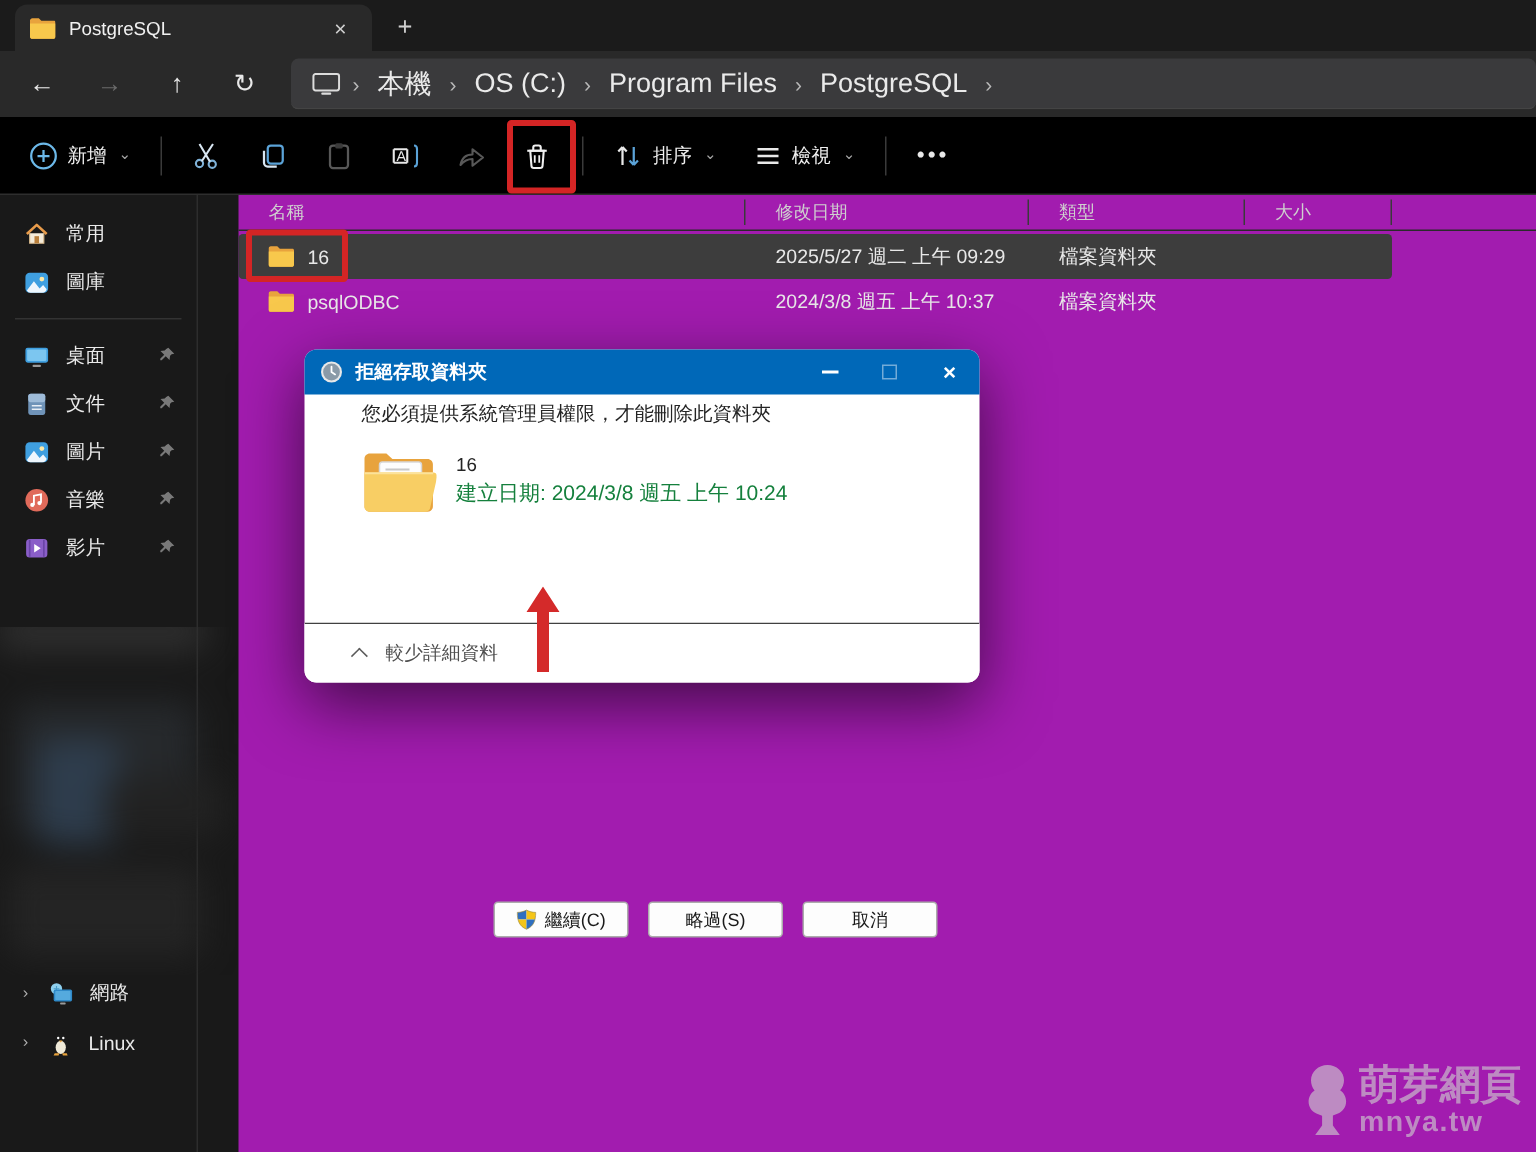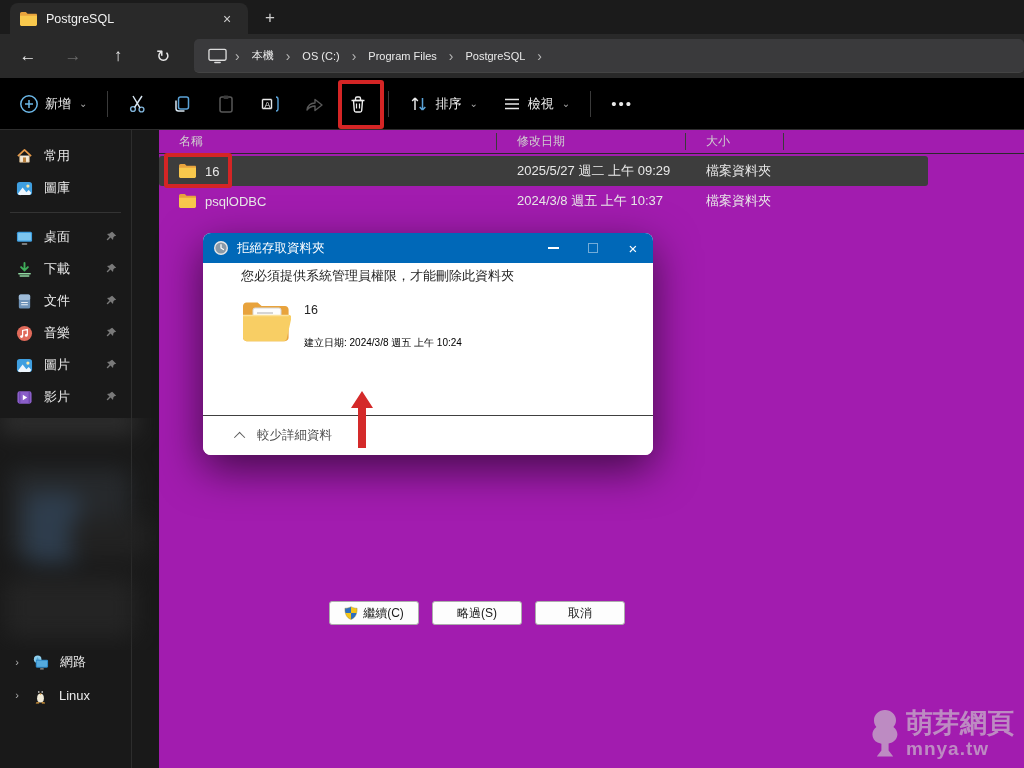--- a/index.html
+++ b/index.html
@@ -12,21 +12,21 @@
   .tab { margin-left:10px; width:238px; height:31px; background:#292929; border-radius:8px 8px 0 0; display:flex; align-items:center; padding:0 10px; }
   .tab-title { font-size:12.5px; color:#f0f0f0; margin-left:9px; flex:1; }
   .tab-close { width:22px; height:22px; border-radius:4px; color:#cfcfcf; font-size:14px; display:flex; align-items:center; justify-content:center; cursor:default; }
   .newtab-btn { width:28px; height:26px; margin-left:8px; margin-bottom:3px; color:#cfcfcf; font-size:17px; display:flex; align-items:center; justify-content:center; border-radius:4px; }
 
   
   .navbar { position:absolute; left:0; top:34px; width:1024px; height:44px; background:#292929; display:flex; align-items:center; }
   .nav-btn { width:34px; height:30px; display:flex; align-items:center; justify-content:center; font-size:17px; color:#e8e8e8; border-radius:5px; margin-left:11px; }
   .nav-btn.disabled { color:#6a6a6a; }
   .addressbar { margin-left:14px; height:34px; flex:1; background:#3a3a3c; border-radius:5px; display:flex; align-items:center; padding:0 10px; margin-right:0; border-bottom:1px solid #444; }
-  .crumb { font-size:11px; color:#eaeaea; padding:3px 8px; border-radius:4px; white-space:nowrap; }
+  .crumb { font-size:18px; color:#eaeaea; padding:3px 8px; border-radius:4px; white-space:nowrap; }
   .crumb-sep { color:#b8b8b8; font-size:14px; padding:0 4px; }
 
   
   .toolbar { position:absolute; left:0; top:78px; width:1024px; height:52px; background:#000000; display:flex; align-items:center; border-bottom:1px solid #2e2e2e; }
   .tool-group { display:flex; align-items:center; }
   .tool-btn { height:36px; display:flex; align-items:center; justify-content:center; border-radius:5px; padding:0 9px; margin:0 3px; }
   .tool-btn .lbl { font-size:13px; color:#f0f0f0; margin:0 6px; }
   .tool-btn .chev { font-size:10px; color:#a8a8a8; margin-left:2px; }
   .tb-sep { width:1px; height:26px; background:#3a3a3a; margin:0 8px; }
   .dots { color:#e8e8e8; font-size:15px; letter-spacing:2px; }
@@ -56,31 +56,31 @@
   .c-size { width:98px;align-items:center; }
   .file-row { display:flex; height:30px; align-items:center; width:769px; font-size:13px; color:#e8e8e8; border-radius:3px; }
   .file-row.selected { background:#3d3d3d; }
   .cell { padding-left:20px; display:flex; align-items:center; overflow:hidden; white-space:nowrap; }
   .cell.name { width:338px; gap:9px; }
   .cell.date { width:189px; }
   .cell.type { width:144px; }
 
   
   .dialog { position:absolute; left:203px; top:233px; width:450px; height:222px; border-radius:8px; box-shadow:0 14px 44px rgba(0,0,0,.6); background:#fff; }
-  .dlg-title { height:30px; background:#0068b8; border-radius:8px 8px 0 0; display:flex; align-items:center; padding-left:10px; }
+  .dlg-title { height:30px; background:#0068b8; border-radius:8px 8px 0 0; display:flex; align-items:center; padding-left:10px;font-weight:bold; }
   .dlg-title .t-text { color:#fff; font-size:12.5px; margin-left:8px; flex:1; }
   .dlg-ctl { width:40px; height:30px; display:flex; align-items:center; justify-content:center; color:#fff; }
   .dlg-ctl .minus { width:11px; height:1.5px; background:#fff; display:block; }
   .dlg-ctl .maxbox { width:10px; height:10px; border:1.2px solid rgba(255,255,255,.45); display:block; }
   .dlg-ctl.close { font-size:15px; border-radius:0 8px 0 0; }
   .dlg-body { padding:4px 26px 0 38px; color:#202020; }
   .dlg-msg { font-size:13px; color:#242424; }
   .dlg-fileinfo { display:flex; margin-top:14px; align-items:flex-start; gap:13px; }
   .dlg-fname { font-size:12.5px; color:#242424; margin-top:4px; }
-  .dlg-fcreated { font-size:10px; color:#000000; margin-top:19px; }
+  .dlg-fcreated { font-size:14px; color:#15803d; margin-top:3px; }
   .dlg-buttons { position:absolute; left:0; right:28px; top:368px; display:flex; justify-content:flex-end; gap:13px; }
   .dlg-btn { min-width:90px; height:24px; background:#fdfdfd; border:1px solid #acacac; border-radius:3px; font-size:12px; color:#1a1a1a; display:flex; align-items:center; justify-content:center; gap:5px; font-family:inherit; }
   .dlg-footer { position:absolute; left:0; right:0; bottom:0; height:40px; border-top:1px solid #404040; border-radius:0 0 8px 8px; background:#fff; display:flex; align-items:center; padding-left:34px; }
   .dlg-footer .f-text { font-size:12.5px; color:#4f4f4f; margin-left:12px; }
   .chev-up { width:8px; height:8px; border-left:1.5px solid #5a5a5a; border-top:1.5px solid #5a5a5a; transform:rotate(45deg) translateY(2px); display:inline-block; }
 
   
   .anno-box { position:absolute; border:4px solid #d42525; border-radius:3px; pointer-events:none; }
   .anno-trash { left:338px; top:80px; width:46px; height:49px; }
   .anno-folder { left:164px; top:153px; width:68px; height:35px; }
@@ -229,58 +229,48 @@
           <rect x="2.2" y="4.2" width="13.6" height="8.1" rx=".8" fill="#7cc6f0"></rect>
           <rect x="6" y="15" width="6" height="1.6" rx=".8" fill="#9a9a9a"></rect>
         </svg>
       <span class="s-label">桌面</span>
       <svg class="pin" width="12" height="12" viewBox="0 0 12 12">
           <path fill="#9a9a9a" d="M7.2.8l4 4-1.8.4-1 1-.4 2.8L5.5 6.5 2.8 9.2l-.9-.1-.1-.9L4.5 5.5 2 3l2.8-.4 1-1z"></path>
         </svg>
     </div>
     <div class="side-item">
       <svg class="icon16" style="width:17px;height:17px" viewBox="0 0 18 18">
-          <path d="M9 2v8M9 10l-3.6-3.6M9 10l3.6-3.6" stroke="#3fae5a" stroke-width="2" fill="none" stroke-linecap="round"></path>
-          <path d="M3 13.5h12M4.5 16h9" stroke="#8fd6a0" stroke-width="1.6" stroke-linecap="round"></path>
-        </svg>
-      <span class="s-label">下載</span>
-      <svg class="pin" width="12" height="12" viewBox="0 0 12 12">
-          <path fill="#9a9a9a" d="M7.2.8l4 4-1.8.4-1 1-.4 2.8L5.5 6.5 2.8 9.2l-.9-.1-.1-.9L4.5 5.5 2 3l2.8-.4 1-1z"></path>
-        </svg>
-    </div>
-    <div class="side-item">
-      <svg class="icon16" style="width:17px;height:17px" viewBox="0 0 18 18">
           <rect x="3" y="1.5" width="12" height="15" rx="1.8" fill="#6f93b8"></rect>
           <rect x="3" y="1.5" width="12" height="6" rx="1.8" fill="#9ebbd8"></rect>
           <path d="M5.5 10h7M5.5 12.5h7" stroke="#e8eef5" stroke-width="1.1"></path>
         </svg>
       <span class="s-label">文件</span>
+      <svg class="pin" width="12" height="12" viewBox="0 0 12 12">
+          <path fill="#9a9a9a" d="M7.2.8l4 4-1.8.4-1 1-.4 2.8L5.5 6.5 2.8 9.2l-.9-.1-.1-.9L4.5 5.5 2 3l2.8-.4 1-1z"></path>
+        </svg>
+    </div>
+    <div class="side-item">
+      <svg class="icon16" style="width:17px;height:17px" viewBox="0 0 18 18">
+          <rect x="1" y="2" width="16" height="14" rx="3" fill="#3f9fe0"></rect>
+          <circle cx="12.6" cy="6.4" r="1.7" fill="#fde9a8"></circle>
+          <path d="M2 14.5 7 8l4 5 2.5-2.5 2.5 3V13a3 3 0 0 1-3 3H5a3 3 0 0 1-3-1.5z" fill="#eef6fd"></path>
+        </svg>
+      <span class="s-label">圖片</span>
       <svg class="pin" width="12" height="12" viewBox="0 0 12 12">
           <path fill="#9a9a9a" d="M7.2.8l4 4-1.8.4-1 1-.4 2.8L5.5 6.5 2.8 9.2l-.9-.1-.1-.9L4.5 5.5 2 3l2.8-.4 1-1z"></path>
         </svg>
     </div>
     <div class="side-item">
       <svg class="icon16" style="width:17px;height:17px" viewBox="0 0 18 18">
           <circle cx="9" cy="9" r="8" fill="#e06a5a"></circle>
           <path d="M7 12.3V5.8l5-1v6" stroke="#fff" stroke-width="1.3" fill="none"></path>
           <circle cx="5.9" cy="12.3" r="1.5" fill="#fff"></circle>
           <circle cx="10.9" cy="11" r="1.5" fill="#fff"></circle>
         </svg>
       <span class="s-label">音樂</span>
-      <svg class="pin" width="12" height="12" viewBox="0 0 12 12">
-          <path fill="#9a9a9a" d="M7.2.8l4 4-1.8.4-1 1-.4 2.8L5.5 6.5 2.8 9.2l-.9-.1-.1-.9L4.5 5.5 2 3l2.8-.4 1-1z"></path>
-        </svg>
-    </div>
-    <div class="side-item">
-      <svg class="icon16" style="width:17px;height:17px" viewBox="0 0 18 18">
-          <rect x="1" y="2" width="16" height="14" rx="3" fill="#3f9fe0"></rect>
-          <circle cx="12.6" cy="6.4" r="1.7" fill="#fde9a8"></circle>
-          <path d="M2 14.5 7 8l4 5 2.5-2.5 2.5 3V13a3 3 0 0 1-3 3H5a3 3 0 0 1-3-1.5z" fill="#eef6fd"></path>
-        </svg>
-      <span class="s-label">圖片</span>
       <svg class="pin" width="12" height="12" viewBox="0 0 12 12">
           <path fill="#9a9a9a" d="M7.2.8l4 4-1.8.4-1 1-.4 2.8L5.5 6.5 2.8 9.2l-.9-.1-.1-.9L4.5 5.5 2 3l2.8-.4 1-1z"></path>
         </svg>
     </div>
     <div class="side-item">
       <svg class="icon16" style="width:17px;height:17px" viewBox="0 0 18 18">
           <rect x="1.5" y="2.5" width="15" height="13" rx="2.5" fill="#8a5ec8"></rect>
           <path d="M7.2 6l4.6 3-4.6 3z" fill="#fff"></path>
           <path d="M4 3v12M14 3v12" stroke="#6a44a8" stroke-width="1.2"></path>
         </svg>
@@ -326,20 +316,24 @@
   </div>
 
   <div class="filearea">
     <div class="cols-header">
       <div class="col c-name">
           <span>名稱</span>
           <span class="colsep"></span>
         </div>
       <div class="col c-date">
           <span>修改日期</span>
+          <span class="colsep"></span>
+        </div>
+      <div class="col c-type">
+          <span>類型</span>
           <span class="colsep"></span>
         </div>
       <div class="col c-size">
           <span>大小</span>
           <span class="colsep"></span>
         </div>
     </div>
     <div style="height:2px"></div>
     <div class="file-row selected">
       <div class="cell name">

